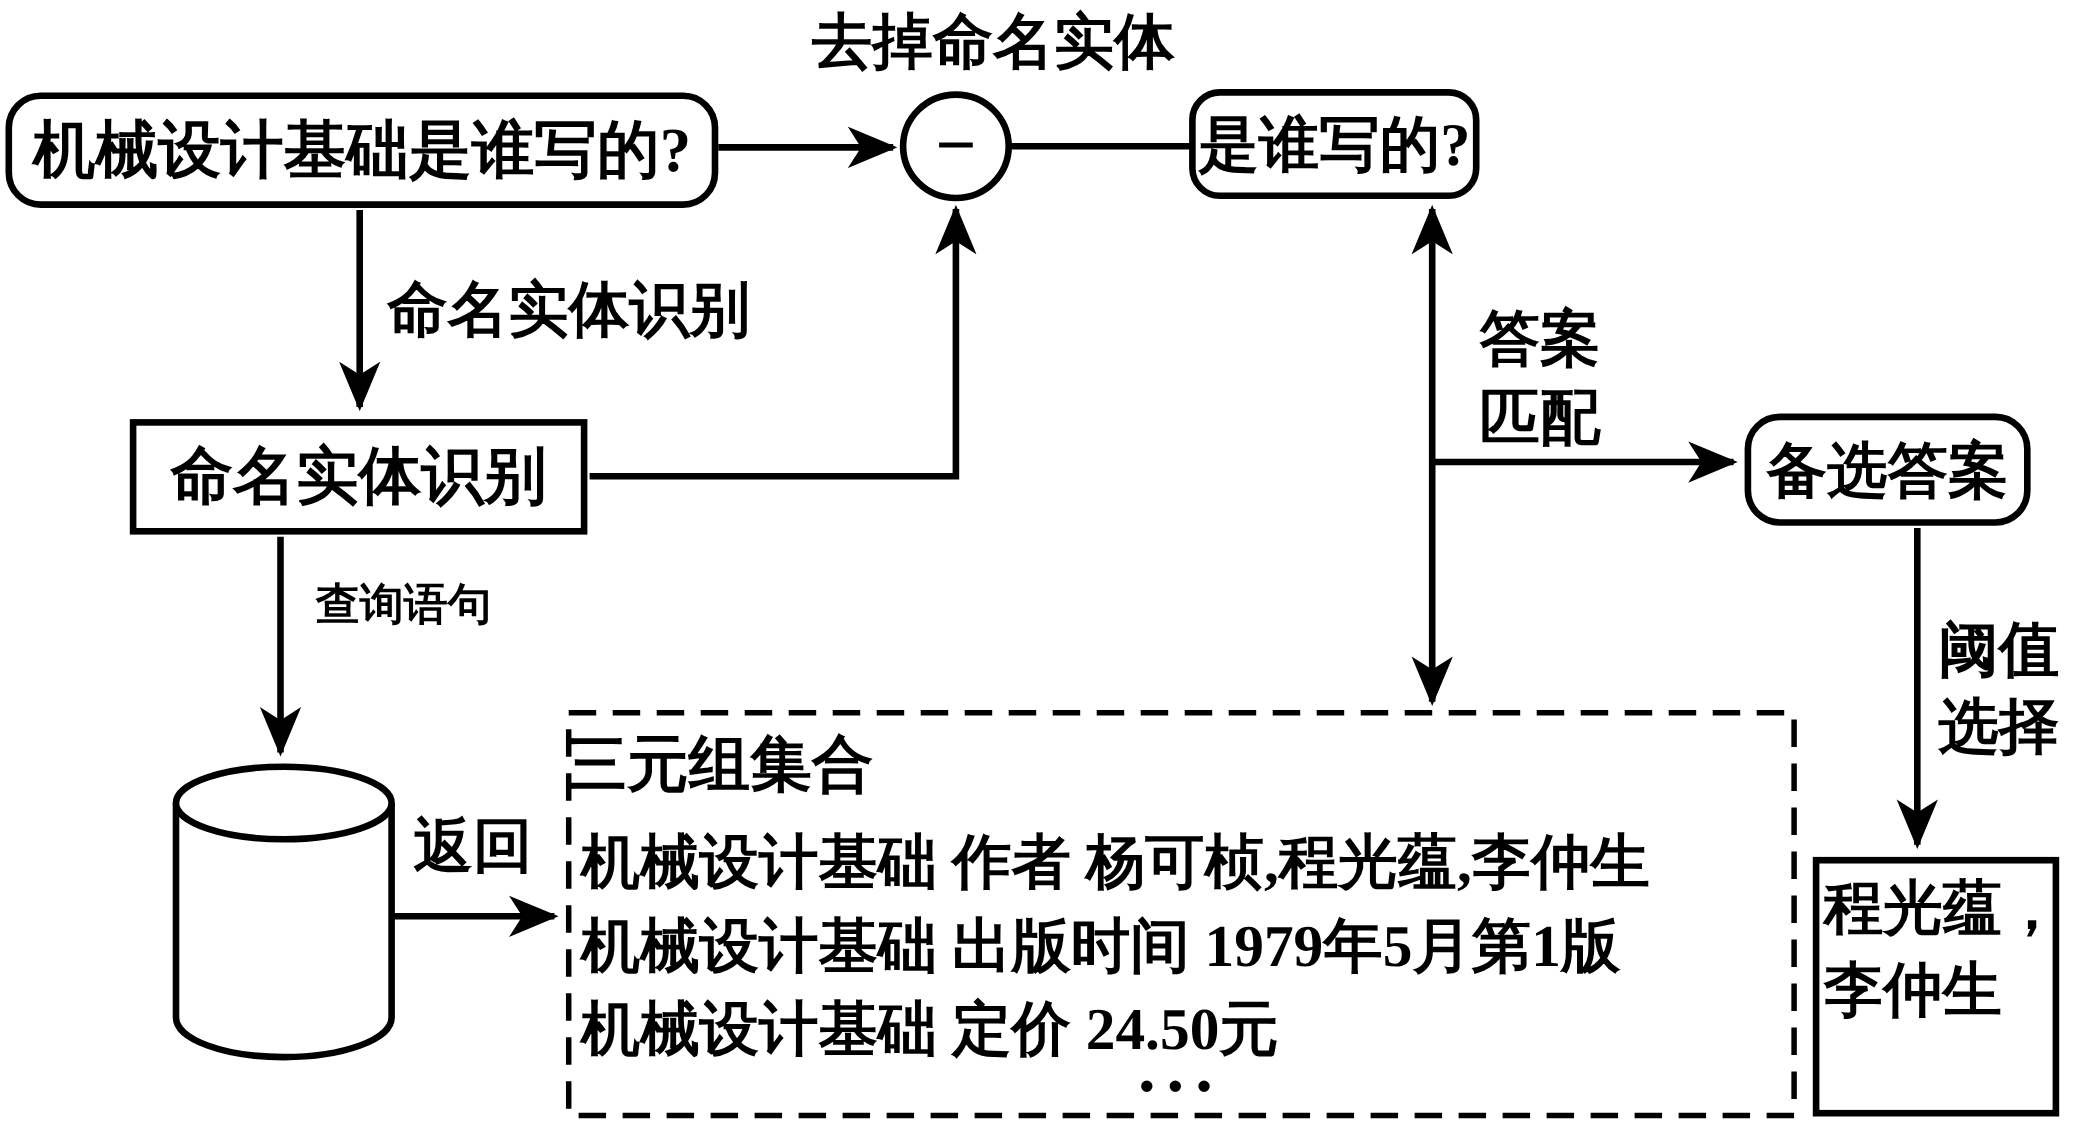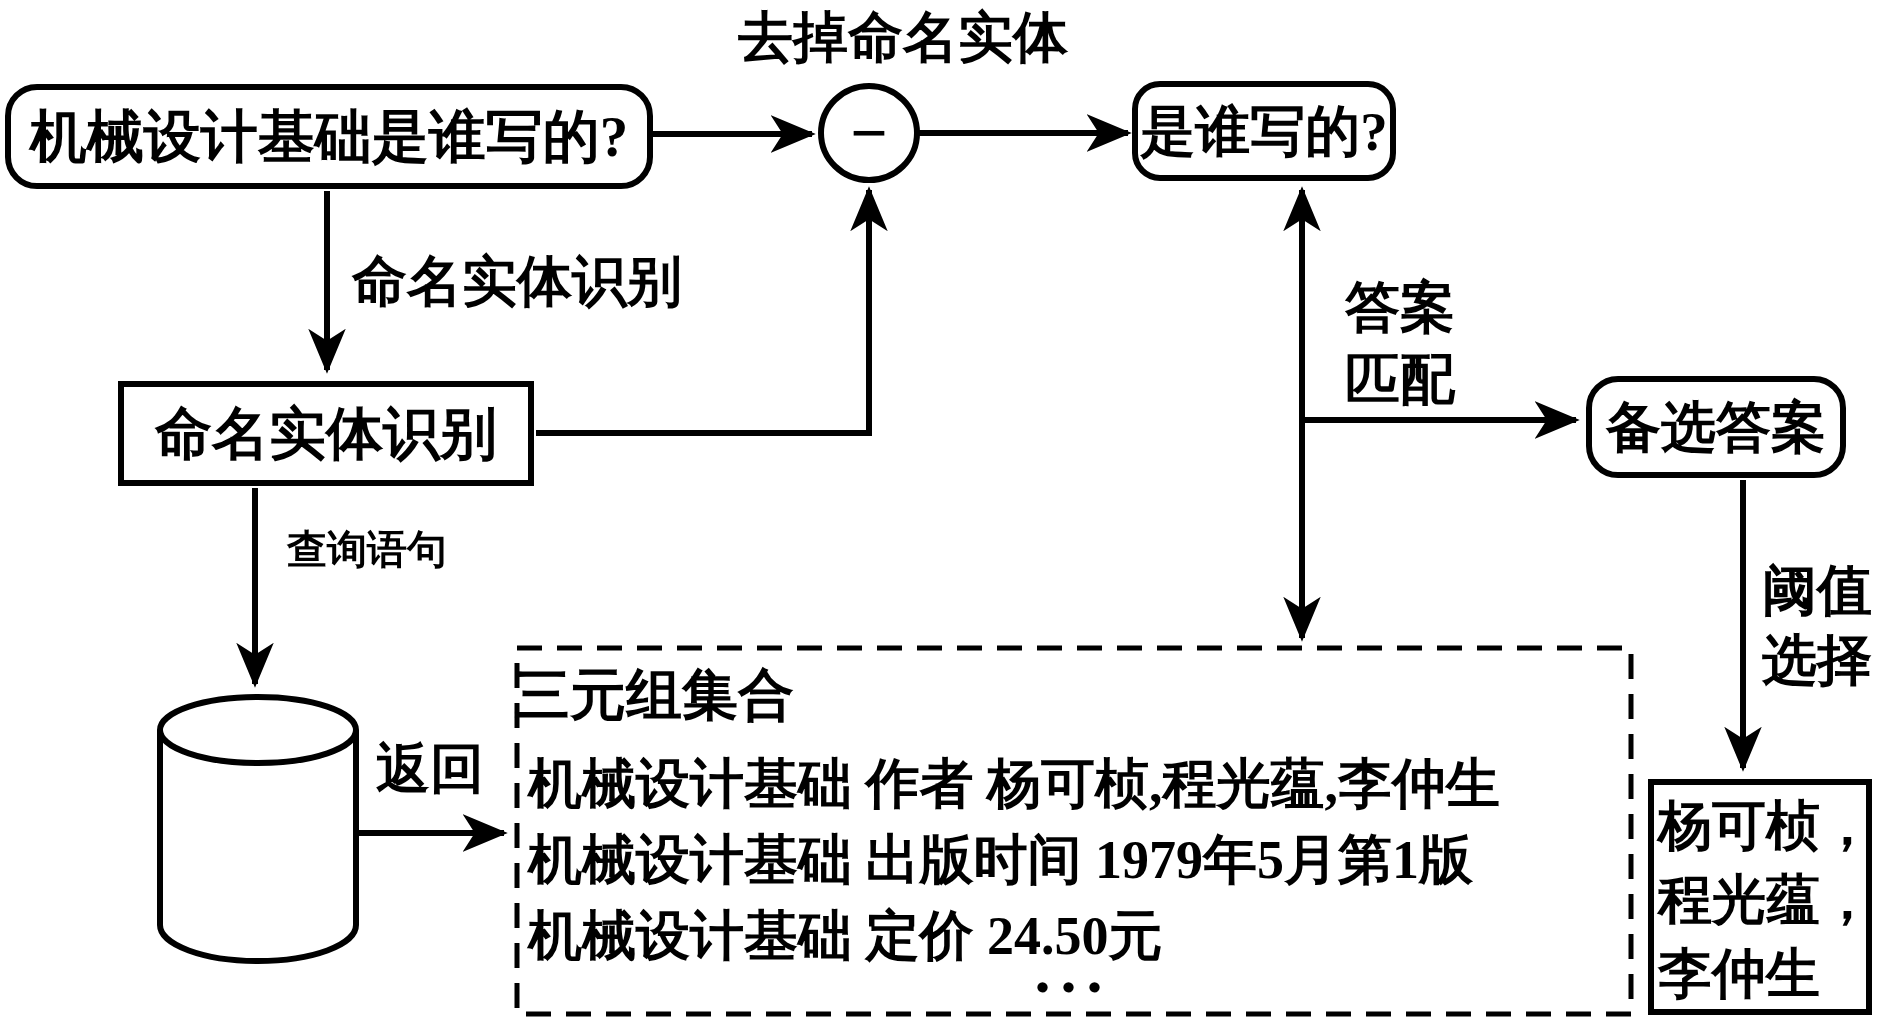--- a/index.html
+++ b/index.html
@@ -55,21 +55,21 @@
     width: 96px;
     height: 94px;
     display: flex;
     align-items: center;
     justify-content: center;
     font-size: 66px;
     font-weight: bold;
   }
   
   .box-question        { left: 5px;    top: 84px;  width: 648px; height: 105px; font-size: 57px; }
-  .box-stripped        { left: 1132px; top: 81px;  width: 264px; height: 100px; font-size: 55px; border-radius: 28px; }
+  .box-stripped        { left: 1081px; top: 81px;  width: 264px; height: 100px; font-size: 55px; border-radius: 28px; }
   .box-entity          { left: 118px;  top: 381px; width: 416px; height: 105px; font-size: 57px; }
   .box-candidate       { left: 1586px; top: 376px; width: 260px; height: 102px; font-size: 55px; }
   .box-final           { left: 1648px; top: 779px; width: 224px; height: 236px; display: block; font-size: 54px; font-weight: bold; padding: 4px 0 0 4px; }
   .box-final .ans-line { line-height: 74px; white-space: nowrap; }
   
   .lbl-remove    { left: 694px;  top: 8px;   font-size: 55px; margin-left: 44px; }
   .lbl-ner       { left: 352px;  top: 252px; font-size: 55px; }
   .lbl-query     { left: 287px;  top: 528px; font-size: 40px; }
   .lbl-return    { left: 376px;  top: 740px; font-size: 54px; }
   .lbl-kb        { left: 155px;  top: 826px; width: 206px; text-align: center; font-size: 56px; font-weight: bold; }
@@ -125,21 +125,20 @@
 
   <div class="minus-wrap">−</div>
 
   <div class="node rounded box-stripped">是谁写的?</div>
 
   <div class="node box-entity">命名实体识别</div>
 
   <div class="node rounded box-candidate">备选答案</div>
 
   <div class="node box-final">
-    <div class="ans-line">杨可桢，</div>
     <div class="ans-line">程光蕴，</div>
     <div class="ans-line">李仲生</div>
   </div>
 
 
   <div class="lbl lbl-remove">去掉命名实体</div>
 
   <div class="lbl lbl-ner">命名实体识别</div>
 
   <div class="lbl lbl-query">查询语句</div>

